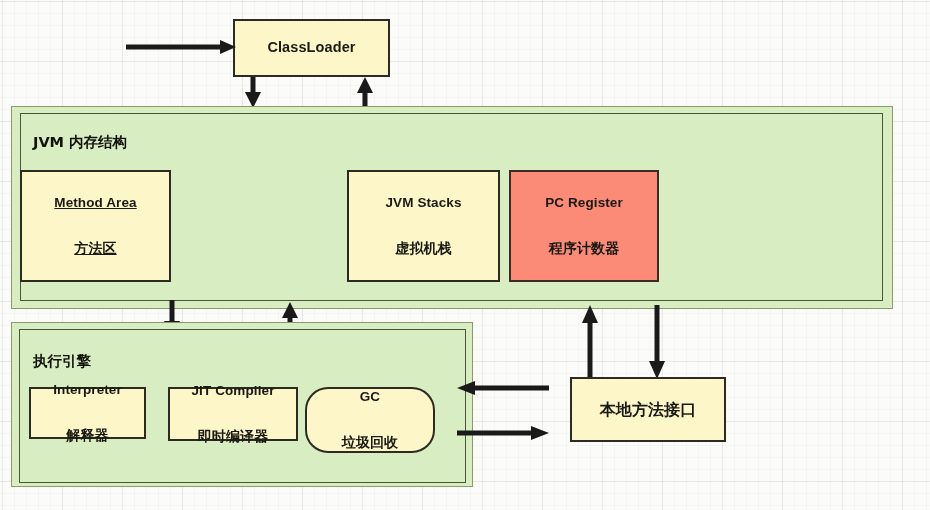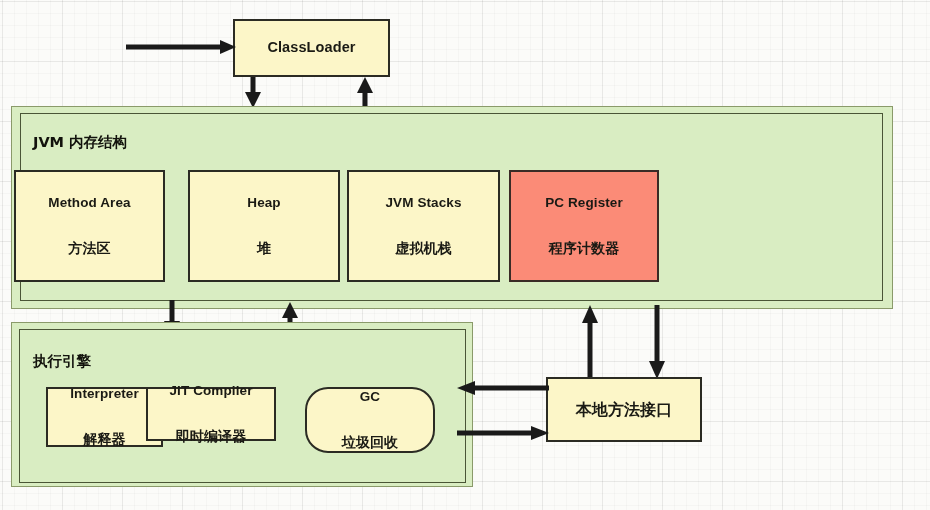--- a/index.html
+++ b/index.html
@@ -102,29 +102,25 @@
     <svg width="16" height="32" viewBox="0 0 16 32">
       <line x1="8" y1="31" x2="8" y2="14" stroke="#1a1a1a" stroke-width="5"></line>
       <polygon points="0,16 16,16 8,0" fill="#1a1a1a"></polygon>
     </svg>
   </div>
 
   <div class="group-outer" style="left:11px; top:106px; width:882px; height:203px;"></div>
   <div class="group-inner" style="left:20px; top:113px; width:863px; height:188px;"></div>
   <div class="group-title" style="left:33px; top:133px;">JVM 内存结构</div>
 
-  <div class="node yellow" style="left:14px; top:170px; width:151px; height:112px;">
+  <div class="node yellow" style="left:20px; top:170px; width:151px; height:112px;text-decoration:underline;">
     <span class="ln-en">Method Area</span>
     <span class="ln-cn">方法区</span>
   </div>
 
-  <div class="node yellow" style="left:188px; top:170px; width:152px; height:112px;">
-    <span class="ln-en">Heap</span>
-    <span class="ln-cn">堆</span>
-  </div>
 
   <div class="node yellow" style="left:347px; top:170px; width:153px; height:112px;align-items:center;">
     <span class="ln-en">JVM Stacks</span>
     <span class="ln-cn">虚拟机栈</span>
   </div>
 
   <div class="node salmon" style="left:509px; top:170px; width:150px; height:112px;">
     <span class="ln-en">PC Register</span>
     <span class="ln-cn">程序计数器</span>
   </div>
@@ -155,36 +151,36 @@
     <svg width="16" height="74" viewBox="0 0 16 74">
       <line x1="8" y1="0" x2="8" y2="58" stroke="#1a1a1a" stroke-width="5"></line>
       <polygon points="0,56 16,56 8,74" fill="#1a1a1a"></polygon>
     </svg>
   </div>
 
   <div class="group-outer" style="left:11px; top:322px; width:462px; height:165px;"></div>
   <div class="group-inner" style="left:19px; top:329px; width:447px; height:154px;"></div>
   <div class="group-title" style="left:33px; top:352px;">执行引擎</div>
 
-  <div class="node yellow" style="left:46px; top:387px; width:117px; height:60px;">
+  <div class="node yellow" style="left:29px; top:387px; width:117px; height:52px;">
     <span class="ln-en">Interpreter</span>
     <span class="ln-cn">解释器</span>
   </div>
 
-  <div class="node yellow" style="left:146px; top:387px; width:130px; height:54px;justify-content:center;">
+  <div class="node yellow" style="left:168px; top:387px; width:130px; height:54px;justify-content:center;">
     <span class="ln-en">JIT Compiler</span>
     <span class="ln-cn">即时编译器</span>
   </div>
 
   <div class="node yellow" style="left:305px; top:387px; width:130px; height:66px;border-radius:23px;">
     <span class="ln-en">GC</span>
     <span class="ln-cn">垃圾回收</span>
   </div>
 
-  <div class="node yellow" style="left:546px; top:377px; width:156px; height:65px;">
+  <div class="node yellow" style="left:570px; top:377px; width:156px; height:65px;">
     <span class="single-cn">本地方法接口</span>
   </div>
 
   <div class="conn" style="left:457px; top:381px; width:92px; height:14px;">
     <svg width="92" height="14" viewBox="0 0 92 14">
       <line x1="92" y1="7" x2="16" y2="7" stroke="#1a1a1a" stroke-width="5"></line>
       <polygon points="18,0 18,14 0,7" fill="#1a1a1a"></polygon>
     </svg>
   </div>
 

